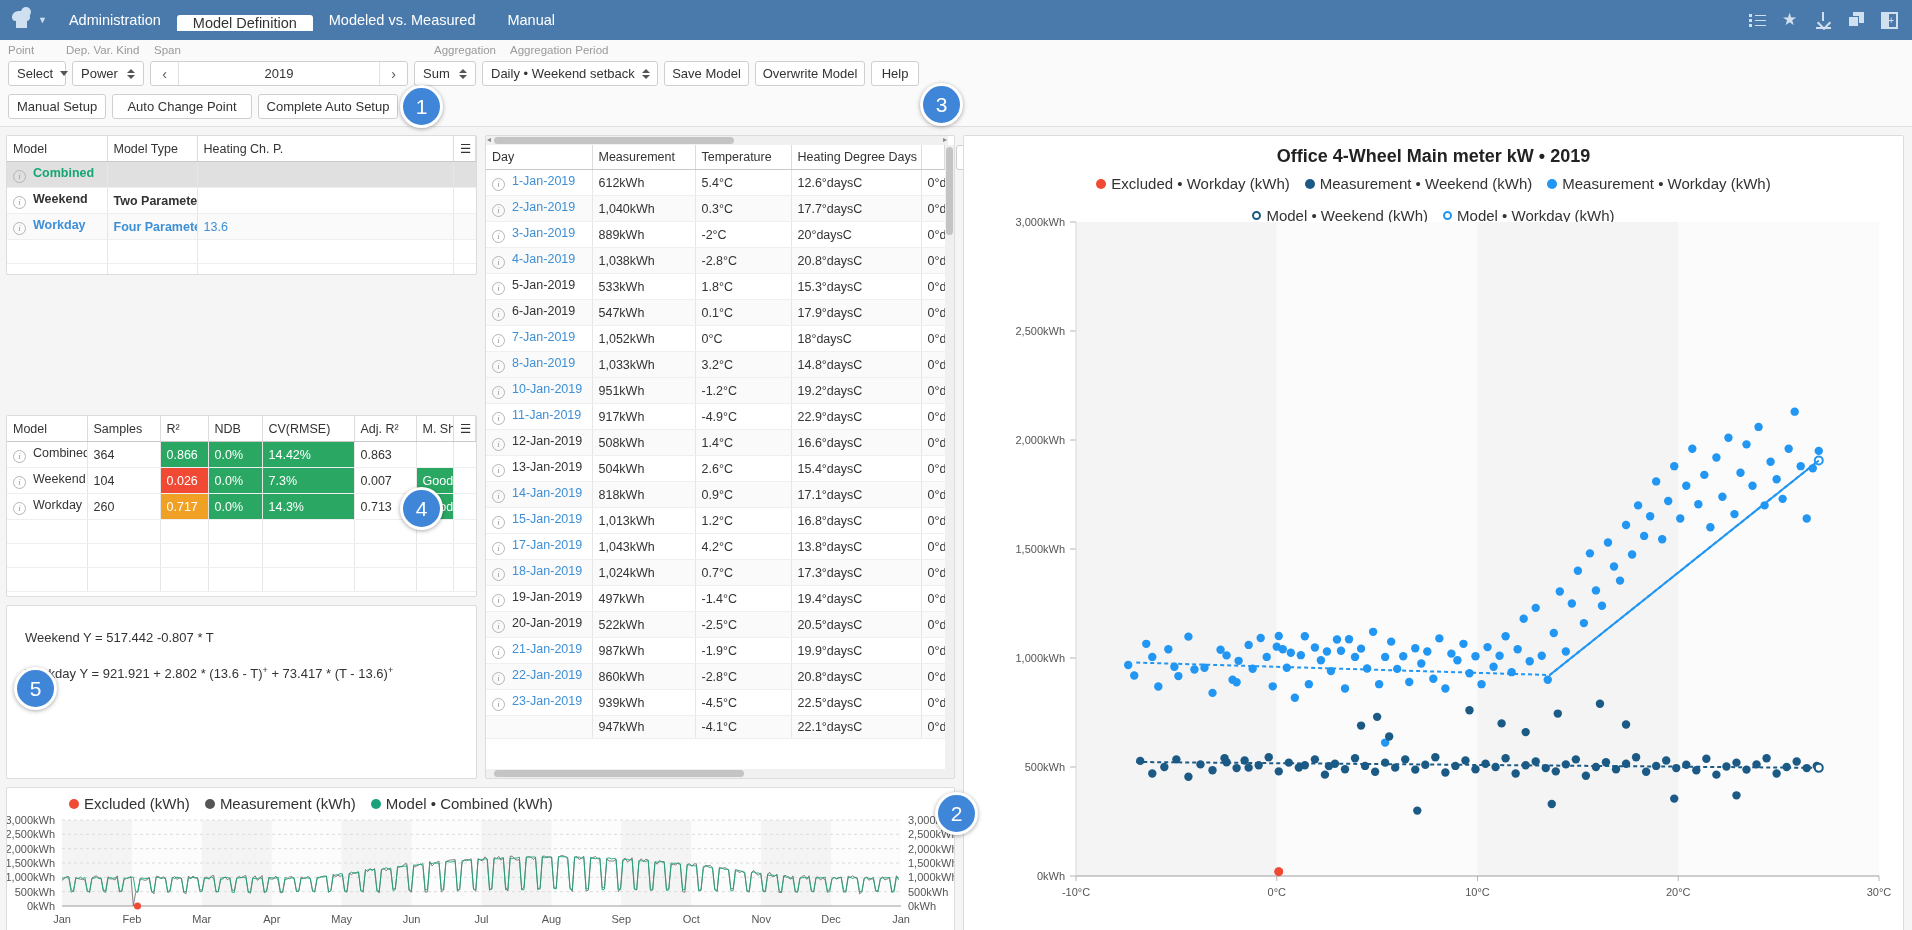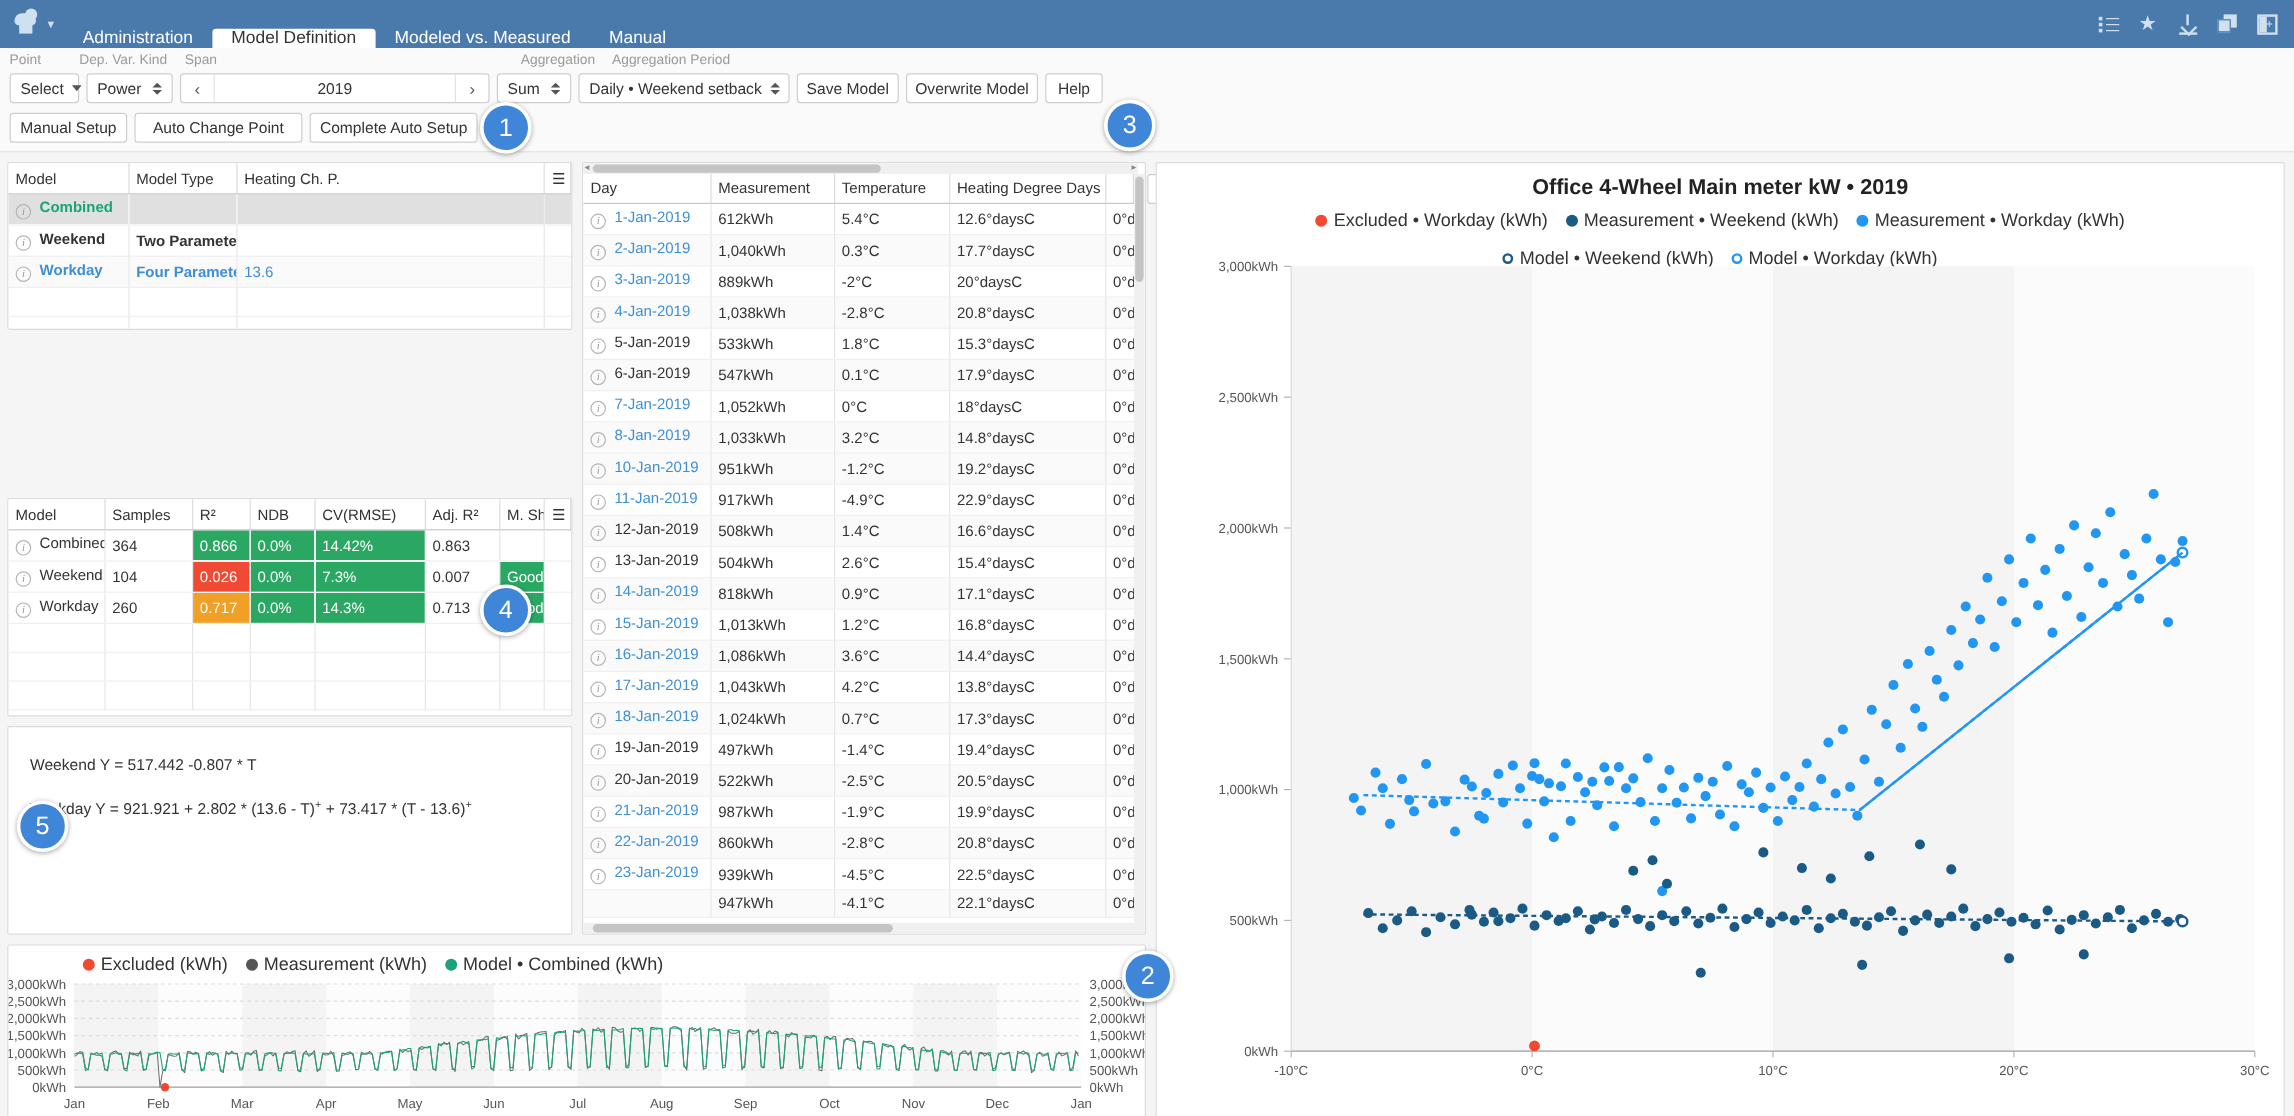--- a/index.html
+++ b/index.html
@@ -34,21 +34,21 @@
   .logo-icon .house {
     position:absolute; left:4px; top:8px; width:11px; height:10px;
     background:#cfe0f0;
   }
   .logo-icon .house:before {
     content:""; position:absolute; left:-2px; top:-4px;
     border-left:7px solid transparent; border-right:7px solid transparent;
     border-bottom:5px solid #cfe0f0;
   }
   .logo-caret { color:#cfe0f0; font-size:9px; line-height:1; }
-  .nav-tabs { display:flex; align-items:flex-end; }
+  .nav-tabs { display:flex; align-items:center; }
   .nav-tab {
     display:flex; align-items:center; padding: 0 16px;
     color:#ffffff; font-size:14.5px; cursor:pointer; white-space:nowrap;
   }
   .nav-tab.active {
     background:#ffffff; color:#333; font-weight:normal;
     margin-top:5px; border-radius:3px 3px 0 0;
   }
   .topnav-right {
     margin-left:auto; display:flex; align-items:center; gap:16px; padding-right:14px;
@@ -562,27 +562,20 @@
               <td>818kWh</td>
               <td>0.9°C</td>
               <td>17.1°daysC</td>
               <td style="border-right:none">0°d</td>
             </tr>
             <tr>
               <td><span class="info-ic">i</span><span class="lnk">15-Jan-2019</span></td>
               <td>1,013kWh</td>
               <td>1.2°C</td>
               <td>16.8°daysC</td>
-              <td style="border-right:none">0°d</td>
-            </tr>
-            <tr class="rowalt">
-              <td><span class="info-ic">i</span><span class="lnk">16-Jan-2019</span></td>
-              <td>1,086kWh</td>
-              <td>3.6°C</td>
-              <td>14.4°daysC</td>
               <td style="border-right:none">0°d</td>
             </tr>
             <tr>
               <td><span class="info-ic">i</span><span class="lnk">17-Jan-2019</span></td>
               <td>1,043kWh</td>
               <td>4.2°C</td>
               <td>13.8°daysC</td>
               <td style="border-right:none">0°d</td>
             </tr>
             <tr class="rowalt">

